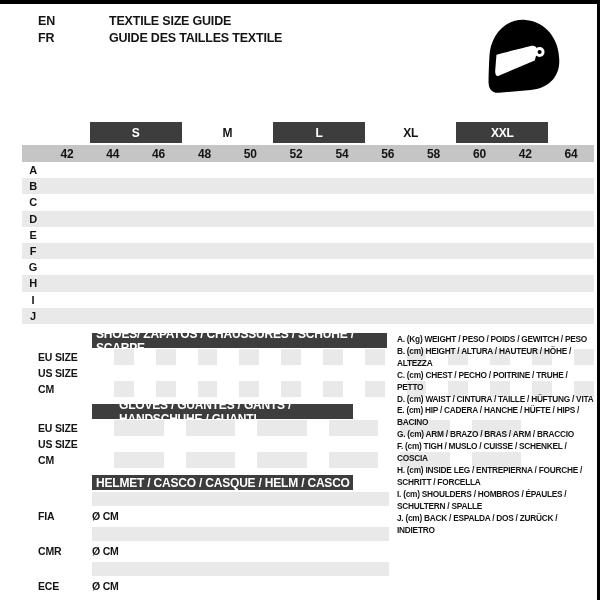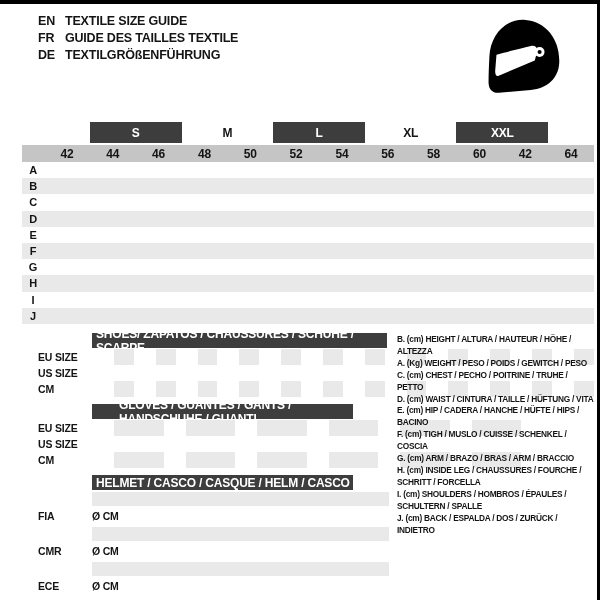--- a/index.html
+++ b/index.html
@@ -6,21 +6,21 @@
   html,body { background:#fff; }
   .page {
     position:relative; width:600px; height:600px; background:#fff; overflow:hidden;
     font-family:"Liberation Sans", sans-serif; color:#141414; letter-spacing:-0.2px;
   }
   .top-border { position:absolute; top:0; left:0; width:600px; height:4px; background:#000; }
   .right-border { position:absolute; top:0; right:0; width:3px; height:600px; background:#000; }
 
   
   .langs { position:absolute; top:13px; left:38px; list-style:none; }
-  .lang-line { display:flex; font-size:12.5px; font-weight:700; line-height:17px; }
+  .lang-line { display:flex; font-size:12.5px; font-weight:700; line-height:17px;gap:44px; }
   .lang-code { width:27px; }
 
   
   .helmet-logo { position:absolute; top:12px; left:478px; width:88px; height:88px; }
 
   
   .main-table { position:absolute; top:122px; left:22px; width:572px; }
   .group-row, .num-row, .trow { display:grid; grid-template-columns:22px repeat(12,1fr); }
   .group-row { height:21px; margin-bottom:2px; }
   .group { display:flex; align-items:center; justify-content:center; font-size:12px; font-weight:700; }
@@ -82,24 +82,20 @@
         <span class="lang-code">EN</span>
         <span class="lang-text">TEXTILE SIZE GUIDE</span>
       </li>
 
 
       <li class="lang-line">
         <span class="lang-code">FR</span>
         <span class="lang-text">GUIDE DES TAILLES TEXTILE</span>
       </li>
 
-      <li class="lang-line">
-        <span class="lang-code">DE</span>
-        <span class="lang-text">TEXTILGRÖßENFÜHRUNG</span>
-      </li>
 
     </ul>
 
   <div class="helmet-logo">
     <svg viewBox="0 0 100 100" width="88" height="88" aria-hidden="true">
       <path fill="#000" d="M54 9 C30 7 14 28 13 50 C12.4 61 12 72 12 80 C12 88 17 92.5 24 91.8 L60 88.5 C79 87 91.5 75 92.3 58 C93.5 32 78 11 54 9 Z"></path>
       <path fill="#fff" d="M21 48.5 C32 45.5 52 40.5 60 38.6 C65 37.5 68.2 40.8 67.2 45.2 L64.5 55 L23.5 72.5 C20.5 73.6 19.2 70.6 19.6 66 Z"></path>
       <circle cx="70" cy="45.5" r="5.6" fill="#fff"></circle>
       <circle cx="70" cy="45.5" r="2.3" fill="#000"></circle>
     </svg>
@@ -697,33 +693,33 @@
               <div class="cell"></div>
 
               <div class="cell"></div>
             </div>
         </div>
       </div>
   </section>
 
   <div class="legend">
 
+      <div class="legend-line">A. (Kg) WEIGHT / PESO / POIDS / GEWITCH / PESO</div>
+
       <div class="legend-line">B. (cm) HEIGHT / ALTURA / HAUTEUR / HÖHE / ALTEZZA</div>
 
-      <div class="legend-line">A. (Kg) WEIGHT / PESO / POIDS / GEWITCH / PESO</div>
-
       <div class="legend-line">C. (cm) CHEST / PECHO / POITRINE / TRUHE / PETTO</div>
 
       <div class="legend-line">D. (cm) WAIST / CINTURA / TAILLE / HÜFTUNG / VITA</div>
 
       <div class="legend-line">E. (cm) HIP / CADERA / HANCHE / HÜFTE / HIPS / BACINO</div>
 
+      <div class="legend-line">G. (cm) ARM / BRAZO / BRAS / ARM / BRACCIO</div>
+
       <div class="legend-line">F. (cm) TIGH / MUSLO / CUISSE / SCHENKEL / COSCIA</div>
 
-      <div class="legend-line">G. (cm) ARM / BRAZO / BRAS / ARM / BRACCIO</div>
-
-      <div class="legend-line">H. (cm) INSIDE LEG / CHAUSSURES / FOURCHE / SCHRITT / FORCELLA</div>
+      <div class="legend-line">H. (cm) INSIDE LEG / ENTREPIERNA / FOURCHE / SCHRITT / FORCELLA</div>
 
       <div class="legend-line">I. (cm) SHOULDERS / HOMBROS / ÉPAULES / SCHULTERN / SPALLE</div>
 
       <div class="legend-line">J. (cm) BACK / ESPALDA / DOS / ZURÜCK / INDIETRO</div>
     </div>
 </div>
 
 </body></html>

